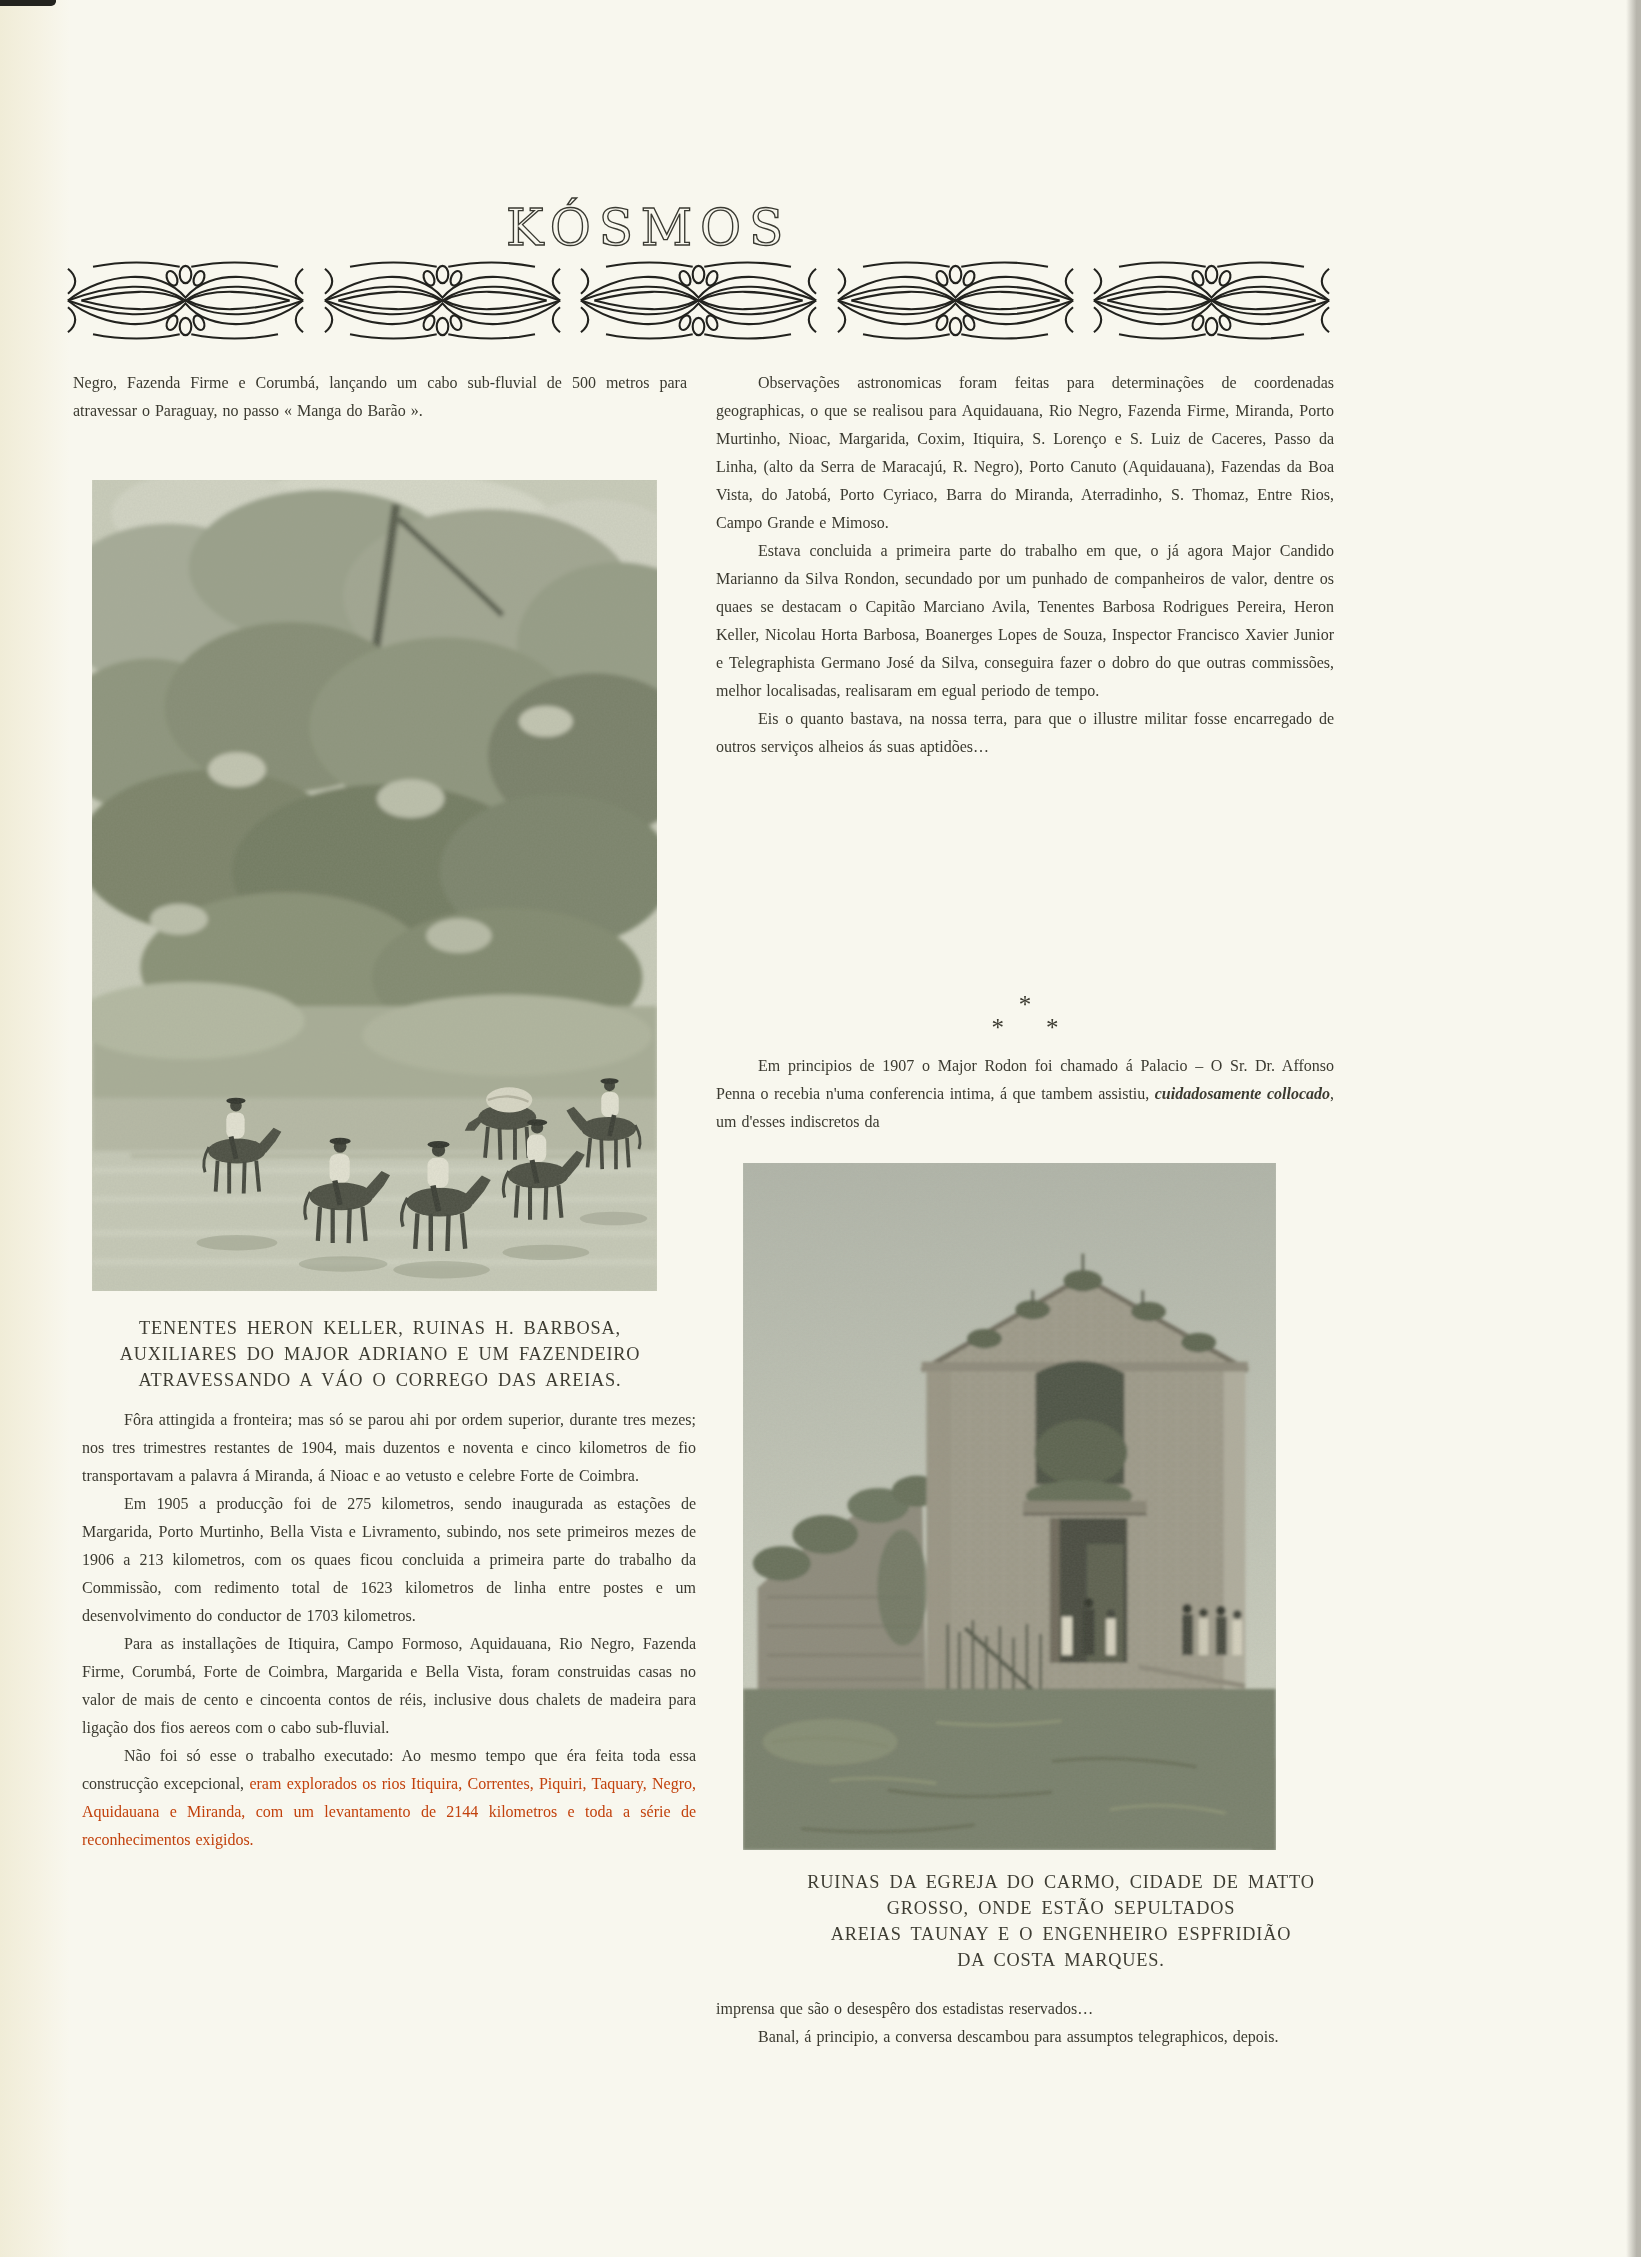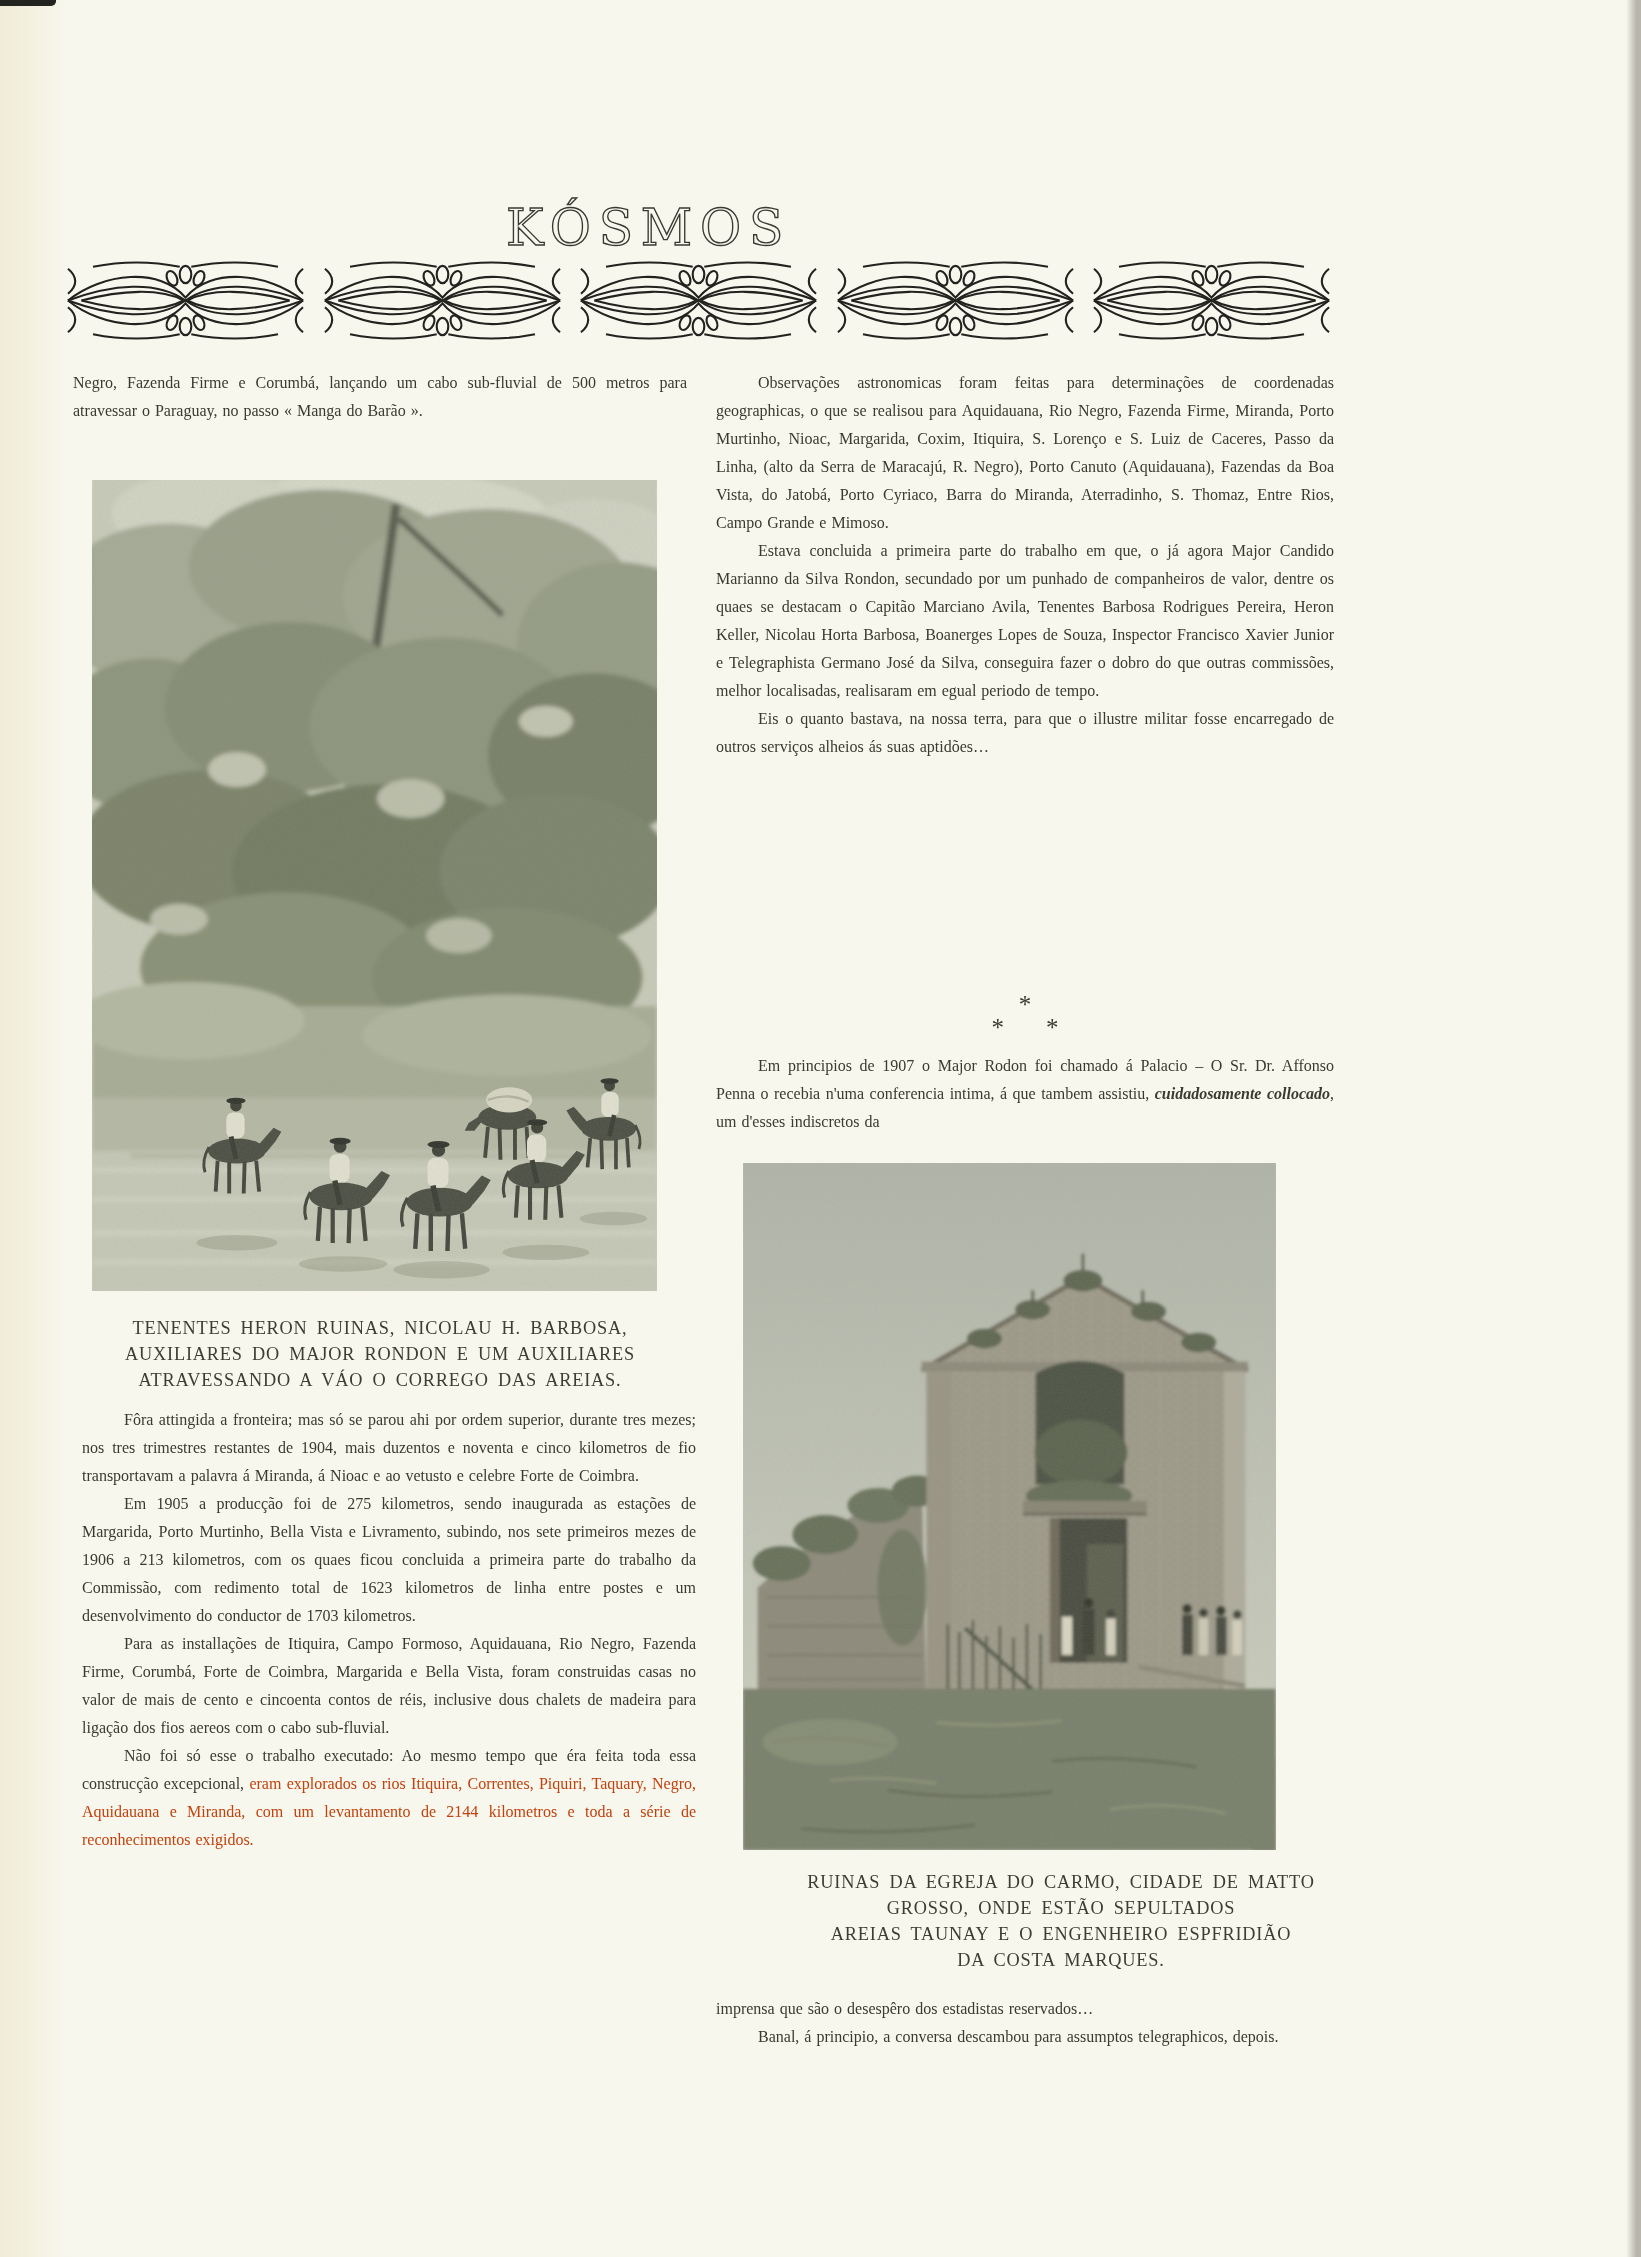--- a/index.html
+++ b/index.html
@@ -205,22 +205,22 @@
         <use href="#rider-sym" transform="translate(360,748) scale(1.15)"></use>
         <use href="#packmule-sym" transform="translate(430,660) scale(-1,1)"></use>
         <use href="#rider-sym" transform="translate(462,720) scale(1.05)"></use>
         <use href="#rider-sym" transform="translate(535,672) scale(-0.95,0.95)"></use>
       </g>
       <rect width="100%" height="100%" fill="#888" filter="url(#grain)" opacity="0.28"></rect>
     </svg>
   </div>
 
   <div class="caption cap1">
-    <div>TENENTES HERON RUINAS, NICOLAU H. BARBOSA,</div>
-    <div>AUXILIARES DO MAJOR RONDON E UM AUXILIARES</div>
+    <div>TENENTES HERON KELLER, RUINAS H. BARBOSA,</div>
+    <div>AUXILIARES DO MAJOR ADRIANO E UM FAZENDEIRO</div>
     <div>ATRAVESSANDO A VÁO O CORREGO DAS AREIAS.</div>
   </div>
 
   <div class="col left-col-main">
     <p class="body ind">Fôra attingida a fronteira; mas só se parou ahi por ordem superior, durante tres mezes; nos tres trimestres restantes de 1904, mais duzentos e noventa e cinco kilometros de fio transportavam a palavra á Miranda, á Nioac e ao vetusto e celebre Forte de Coimbra.</p>
     <p class="body ind">Em 1905 a producção foi de 275 kilometros, sendo inaugurada as estações de Margarida, Porto Murtinho, Bella Vista e Livramento, subindo, nos sete primeiros mezes de 1906 a 213 kilometros, com os quaes ficou concluida a primeira parte do trabalho da Commissão, com redimento total de 1623 kilometros de linha entre postes e um desenvolvimento do conductor de 1703 kilometros.</p>
     <p class="body ind">Para as installações de Itiquira, Campo Formoso, Aquidauana, Rio Negro, Fazenda Firme, Corumbá, Forte de Coimbra, Margarida e Bella Vista, foram construidas casas no valor de mais de cento e cincoenta contos de réis, inclusive dous chalets de madeira para ligação dos fios aereos com o cabo sub-fluvial.</p>
     <p class="body ind"><span>Não foi só esse o trabalho executado: Ao mesmo tempo que éra feita toda essa construcção excepcional, </span><span class="faded">eram explorados os rios Itiquira, Correntes, Piquiri, Taquary, Negro, Aquidauana e Miranda, com um levantamento de 2144 kilometros e toda a série de reconhecimentos exigidos.</span></p>
   </div>
 

